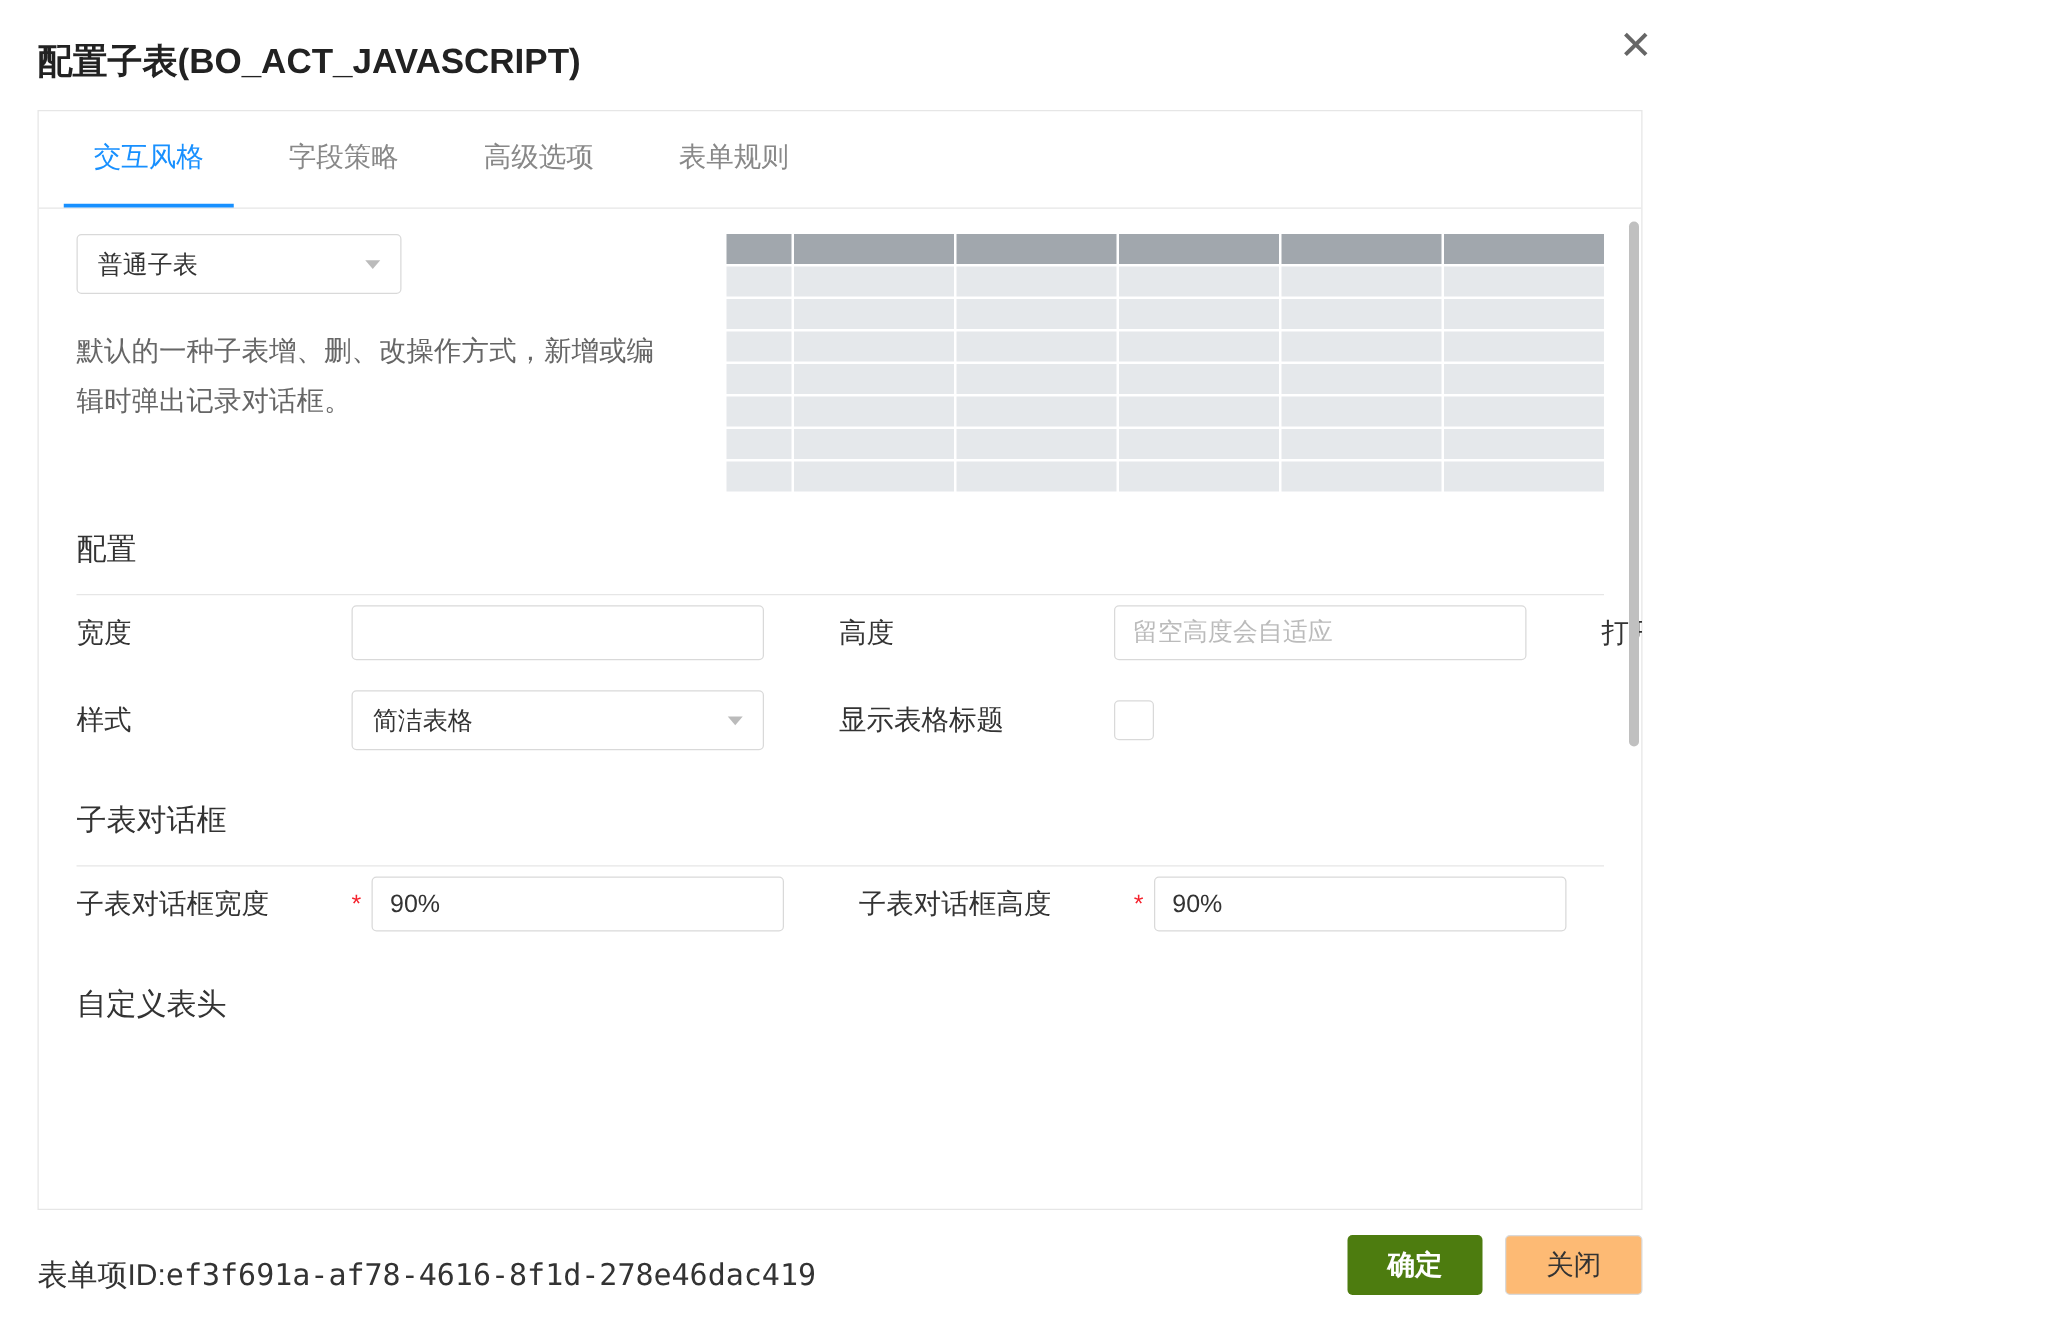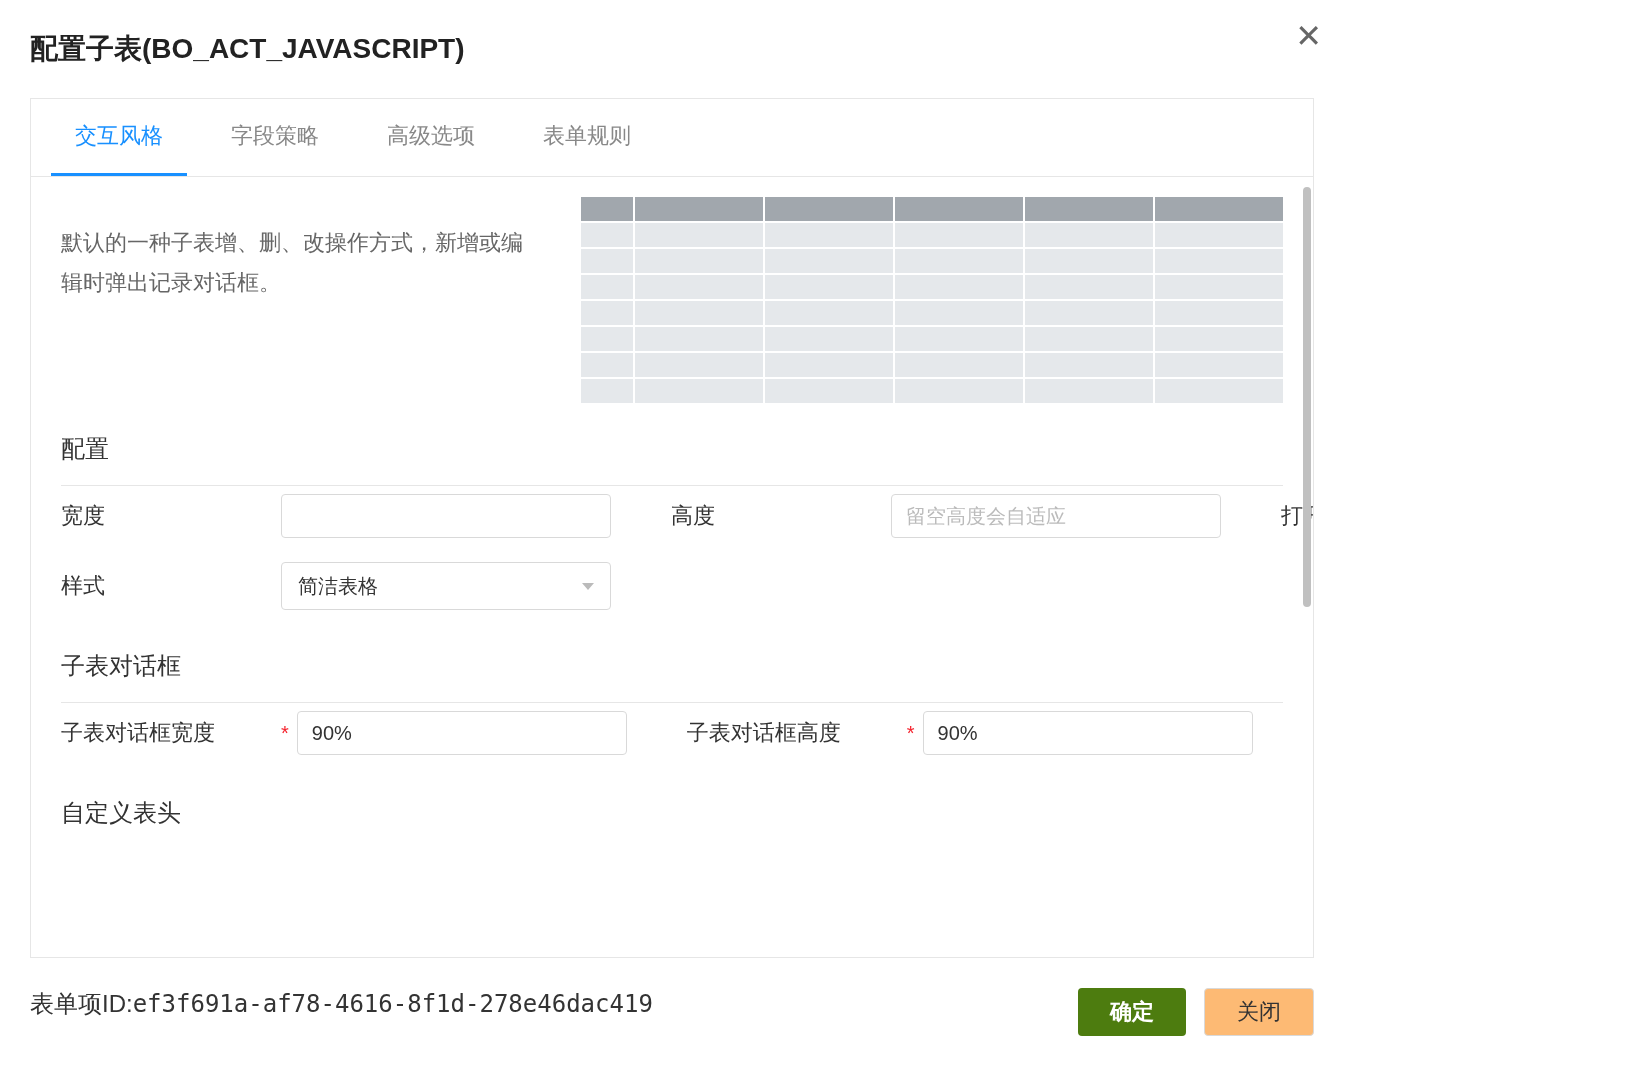--- a/index.html
+++ b/index.html
@@ -11,21 +11,20 @@
       font-family: -apple-system, BlinkMacSystemFont, "Segoe UI", "PingFang SC", "Microsoft YaHei", sans-serif;
       background: #fff;
       color: #333;
     }
     .modal {
       width: 1344px;
       height: 1066px;
       display: flex;
       flex-direction: column;
       position: relative;
-      gap: 10px;
     }
     .modal-header {
       padding: 30px 30px 0 30px;
       display: flex;
       justify-content: space-between;
       align-items: flex-start;
     }
     .modal-title {
       font-size: 28px;
       font-weight: bold;
@@ -193,21 +192,21 @@
       width: 32px;
       height: 32px;
       border: 1px solid #d9d9d9;
       border-radius: 4px;
       cursor: pointer;
       background: #fff;
     }
     .modal-footer {
       display: flex;
       justify-content: space-between;
-      align-items: flex-start;
+      align-items: flex-end;
       padding: 20px 30px 30px 30px;
     }
     .footer-id {
       font-size: 24px;
       color: #333;
       font-family: "Menlo", "Consolas", monospace;
     }
     .footer-id-label {
       font-family: -apple-system, BlinkMacSystemFont, "Segoe UI", "PingFang SC", "Microsoft YaHei", sans-serif;
     }
@@ -254,20 +253,24 @@
       <div class="tab">字段策略</div>
       <div class="tab">高级选项</div>
       <div class="tab">表单规则</div>
     </div>
 
     <div class="tab-content">
       <div class="scrollbar"></div>
 
       <div class="top-section">
         <div class="left-column">
+          <div class="select">
+            <span>普通子表</span>
+            <span class="caret"></span>
+          </div>
           <div class="description">默认的一种子表增、删、改操作方式，新增或编辑时弹出记录对话框。</div>
         </div>
         <div class="preview-table">
           <div class="preview-row header">
             <div class="preview-cell first"></div>
               <div class="preview-cell rest"></div>
               <div class="preview-cell rest"></div>
               <div class="preview-cell rest"></div>
               <div class="preview-cell rest"></div>
               <div class="preview-cell rest"></div>
@@ -348,20 +351,24 @@
             <span>对话框</span>
             <span class="caret"></span>
           </div>
         </div>
         <div class="form-row">
           <div class="form-label">样式</div>
           <div class="select select-wide">
             <span>简洁表格</span>
             <span class="caret"></span>
           </div>
+        </div>
+        <div class="form-row">
+          <div class="form-label">显示表格标题</div>
+          <div class="checkbox"></div>
         </div>
         <div></div>
       </div>
 
       <div class="section-title">子表对话框</div>
 
       <div class="form-grid">
         <div class="form-row">
           <div class="form-label">子表对话框宽度</div>
           <span class="required">*</span>

